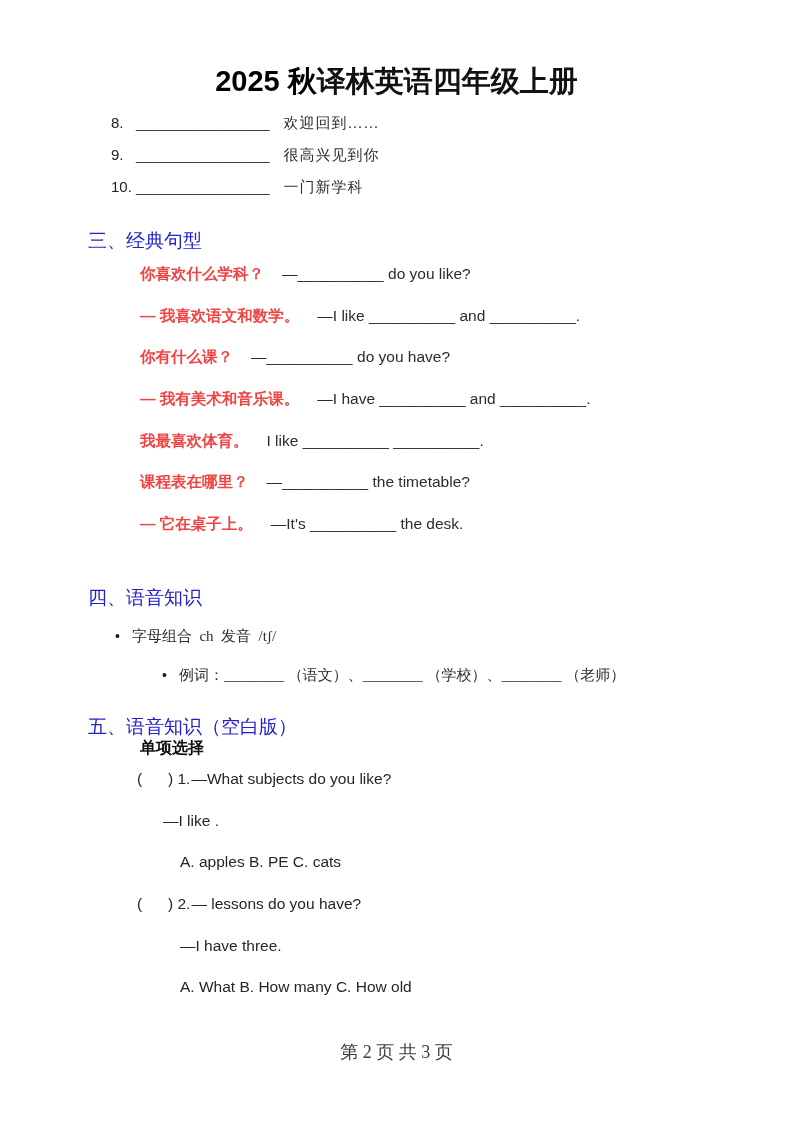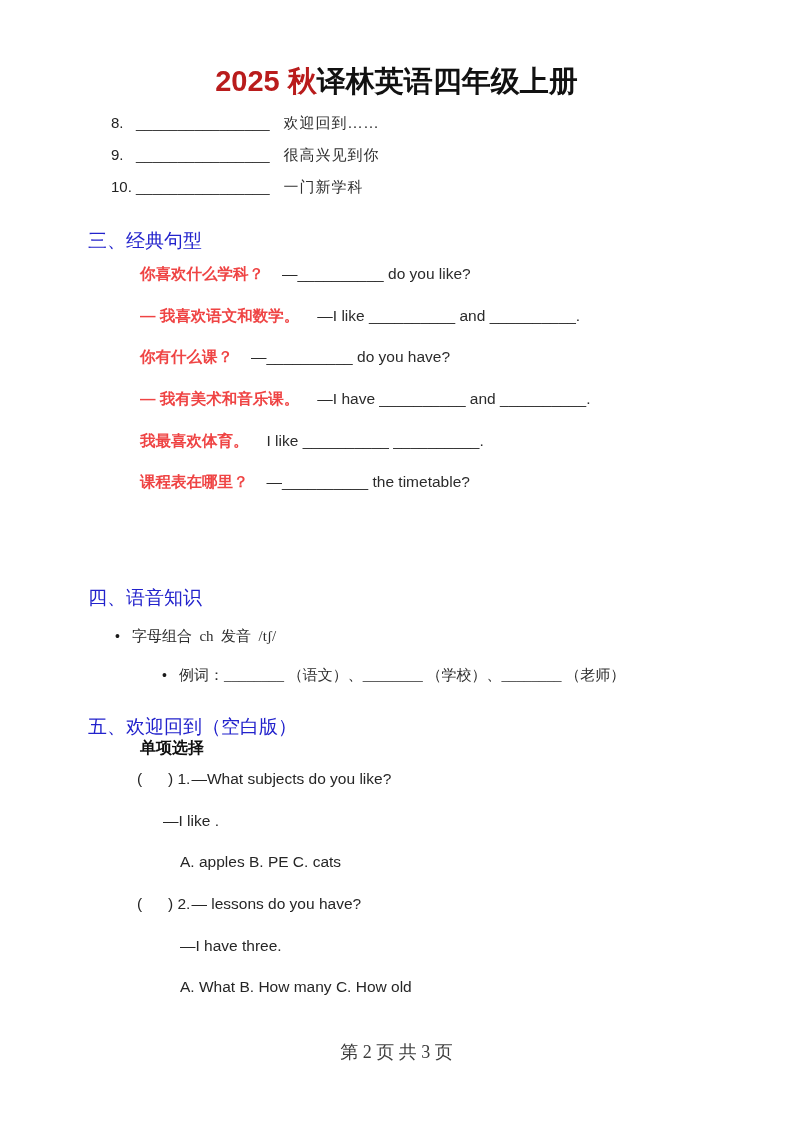--- a/index.html
+++ b/index.html
@@ -21,21 +21,21 @@
   .doc-title {
     position: absolute;
     top: 62px;
     left: 0;
     width: 100%;
     text-align: center;
     font-size: 29px;
     font-weight: bold;
     color: #111111;
   }
-  .doc-title .red-part { color: #b91c1c; }
+  .doc-title .red-part { color: #000000; }
 
   
   .vocab-row {
     position: absolute;
     left: 111px;
     display: flex;
     align-items: baseline;
     font-size: 15px;
   }
   .vocab-num { display: inline-block; width: 25px; color: #222; }
@@ -146,33 +146,36 @@
   </div>
   <div class="sent" style="top:389px">
     <span class="cn txt">— 我有美术和音乐课。</span><span class="en txt">—I have __________ and __________.</span>
   </div>
   <div class="sent" style="top:431px">
     <span class="cn txt">我最喜欢体育。</span><span class="en txt">I like __________ __________.</span>
   </div>
   <div class="sent" style="top:472px">
     <span class="cn txt">课程表在哪里？</span><span class="en txt">—__________ the timetable?</span>
   </div>
+  <div class="sent" style="top:514px">
+    <span class="cn txt">— 它在桌子上。</span><span class="en txt">—It's __________ the desk.</span>
+  </div>
 
   <div class="sec-heading txt" style="top:585px">四、语音知识</div>
 
   <div class="bullet-line" style="top:627px; left:115px">
     <span class="bullet-dot">•</span>
     <span class="txt">字母组合  ch  发音  /tʃ/</span>
   </div>
   <div class="bullet-line" style="top:666px; left:162px">
     <span class="bullet-dot">•</span>
     <span class="txt">例词：________ （语文）、________ （学校）、________ （老师）</span>
   </div>
 
-  <div class="sec-heading txt" style="top:714px">五、欢迎回到（空白版）</div>
+  <div class="sec-heading txt" style="top:714px">五、语音知识（空白版）</div>
   <div class="quiz-subheading txt" style="top:738px">单项选择</div>
 
   <div class="quiz-line" style="top:770px; left:137px">
     <span class="txt">(      ) 1.</span><span class="stem txt">—What subjects do you like?</span>
   </div>
   <div class="quiz-line" style="top:812px; left:163px">
     <span class="txt">—I like .</span>
   </div>
   <div class="quiz-line" style="top:853px; left:180px">
     <span class="txt">A. apples B. PE C. cats</span>

